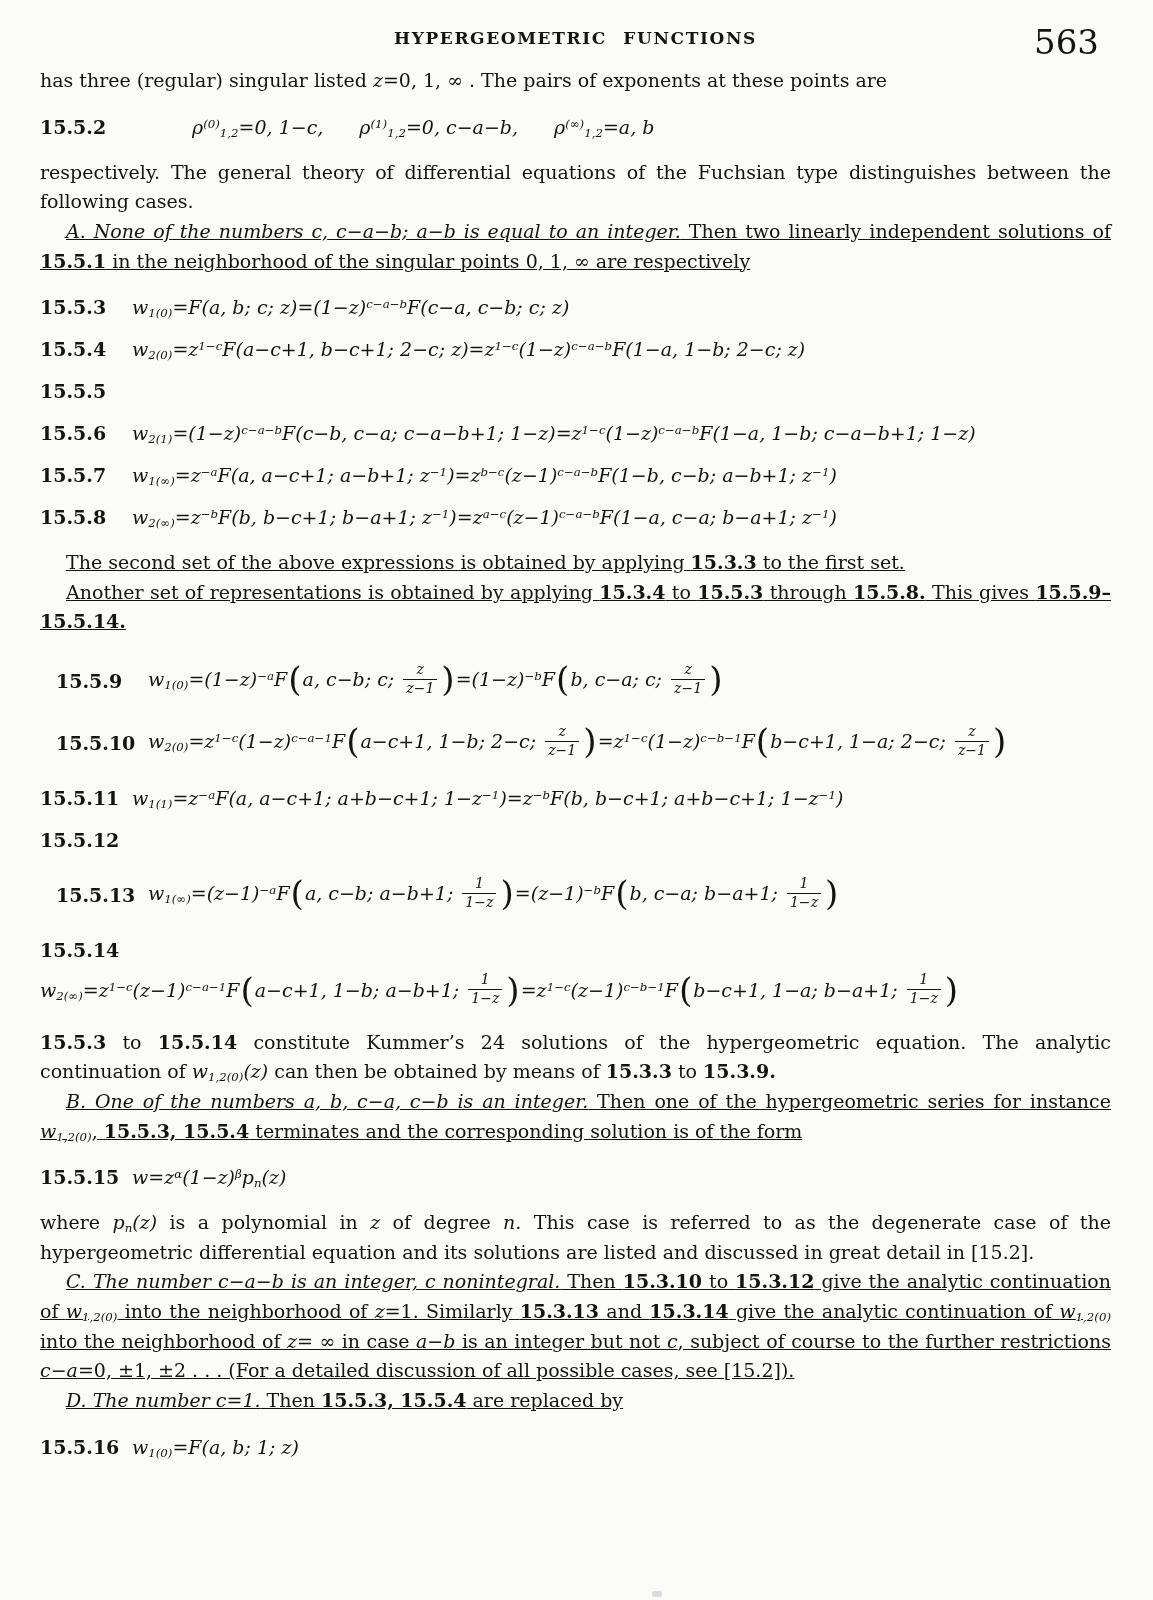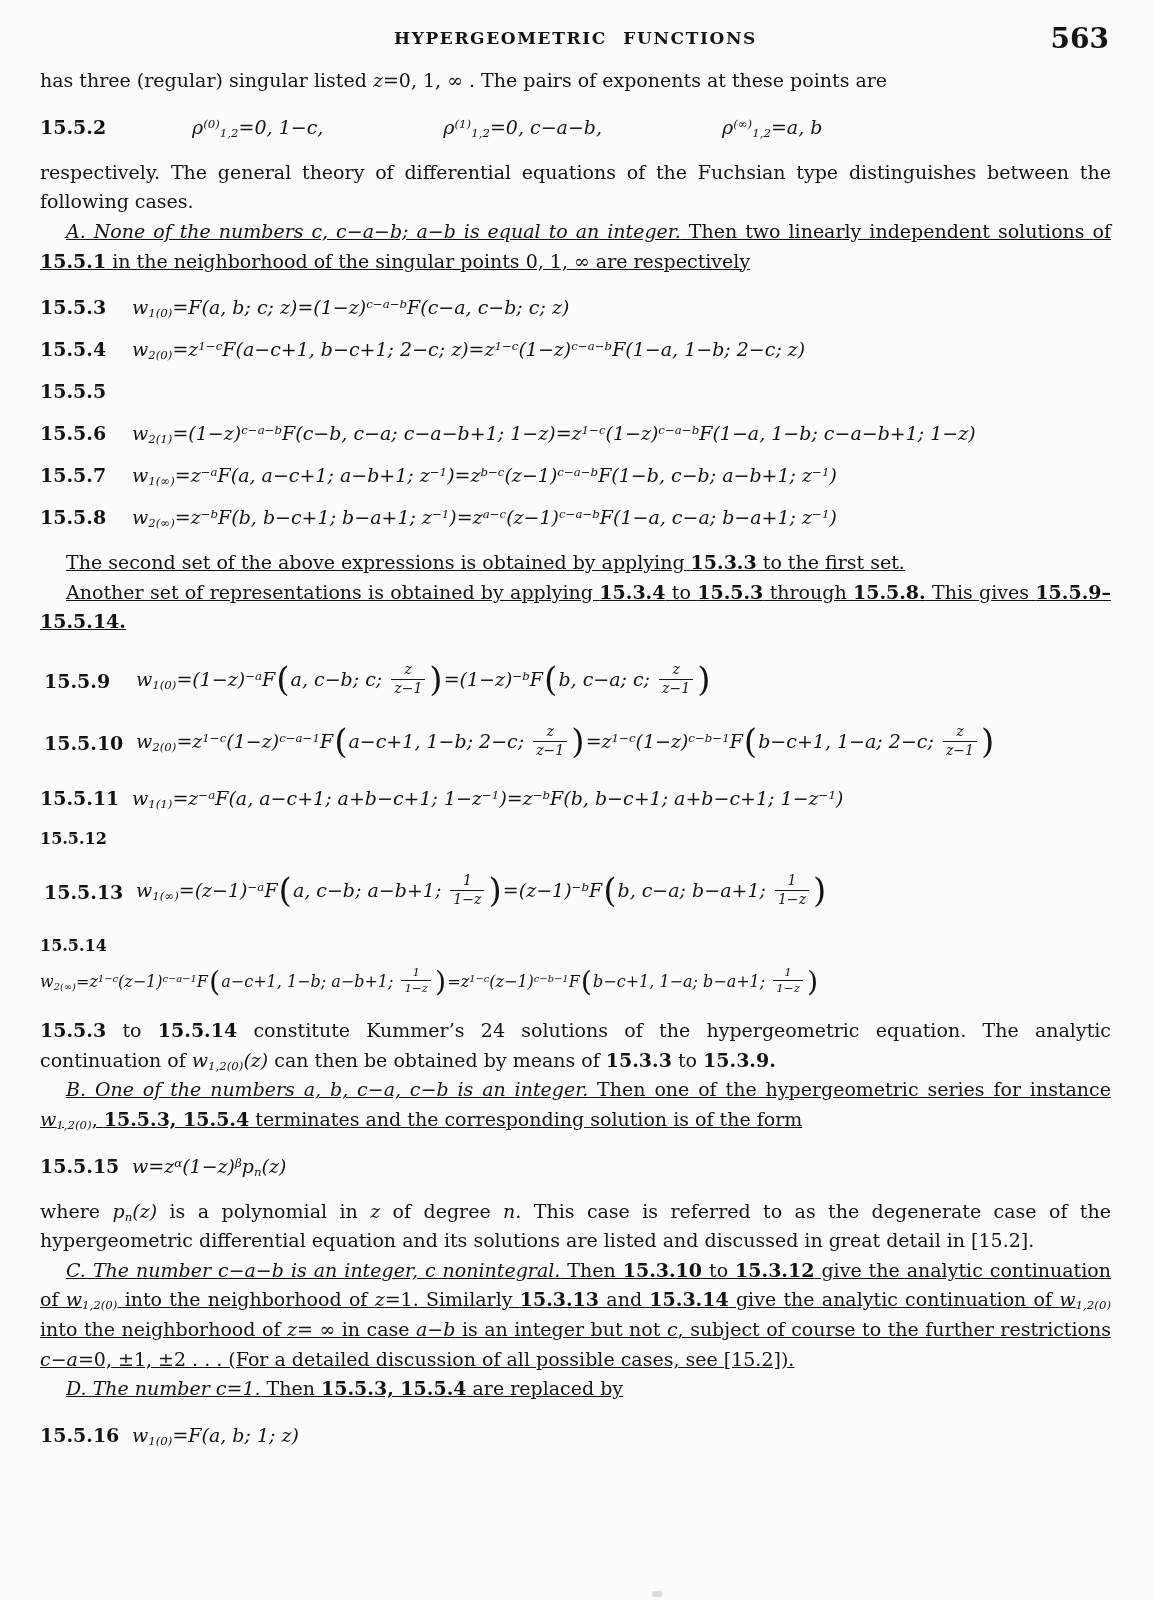--- a/index.html
+++ b/index.html
@@ -8,37 +8,37 @@
     background:#fbfbf9;color:#131313;
     font-family:"DejaVu Serif","Liberation Serif",serif;
   }
   .page{padding:24px 42px 0 40px;}
   
   .header{position:relative;height:34px;margin-bottom:8px;}
   .running-title{
     position:absolute;left:0;right:0;text-align:center;top:4px;
     font-weight:bold;font-size:17px;letter-spacing:1.6px;word-spacing:9px;
   }
-  .page-number{position:absolute;right:2px;top:-2px;font-weight:bold;font-size:28px;}
+  .page-number{position:absolute;right:12px;top:-2px;font-weight:normal;font-size:34px;}
   
   .body-text{
     font-size:19px;line-height:1.56;text-align:justify;margin:0 0 9px 0;
   }
   .indent{text-indent:26px;text-decoration:underline;}
   .mb-lg{margin-bottom:14px;}
   .mb-0{margin-bottom:0;}
   .seg-i{font-style:italic;}
   .seg-b{font-weight:bold;}
   
   .eqrow{display:flex;align-items:center;font-size:19px;margin:20px 0;}
-  .eqrow.tall{margin:26px 4px;}
+  .eqrow.tall{margin:26px 16px;}
   .eqlabel{font-weight:bold;font-style:normal;flex:0 0 92px;white-space:nowrap;}
   .eqmath{font-style:italic;white-space:nowrap;}
-  .eqmath.spread{display:inline-flex;gap:120px;margin-left:60px;}
-  .eqblock{margin:18px 0;font-size:16px;}
+  .eqmath.spread{display:inline-flex;gap:36px;margin-left:60px;}
+  .eqblock{margin:18px 0;font-size:19px;}
   .eqblock .eqlabel{display:block;margin-bottom:12px;}
   .eqblock .eqfull{font-style:italic;white-space:nowrap;}
   sup,sub{font-size:0.62em;line-height:0;}
   sup{vertical-align:0.55em;}
   sub{vertical-align:-0.28em;}
   .frac{
     display:inline-flex;flex-direction:column;align-items:center;
     vertical-align:middle;font-size:0.74em;line-height:1.25;
     margin:0 3px;transform:translateY(-2px);
   }

